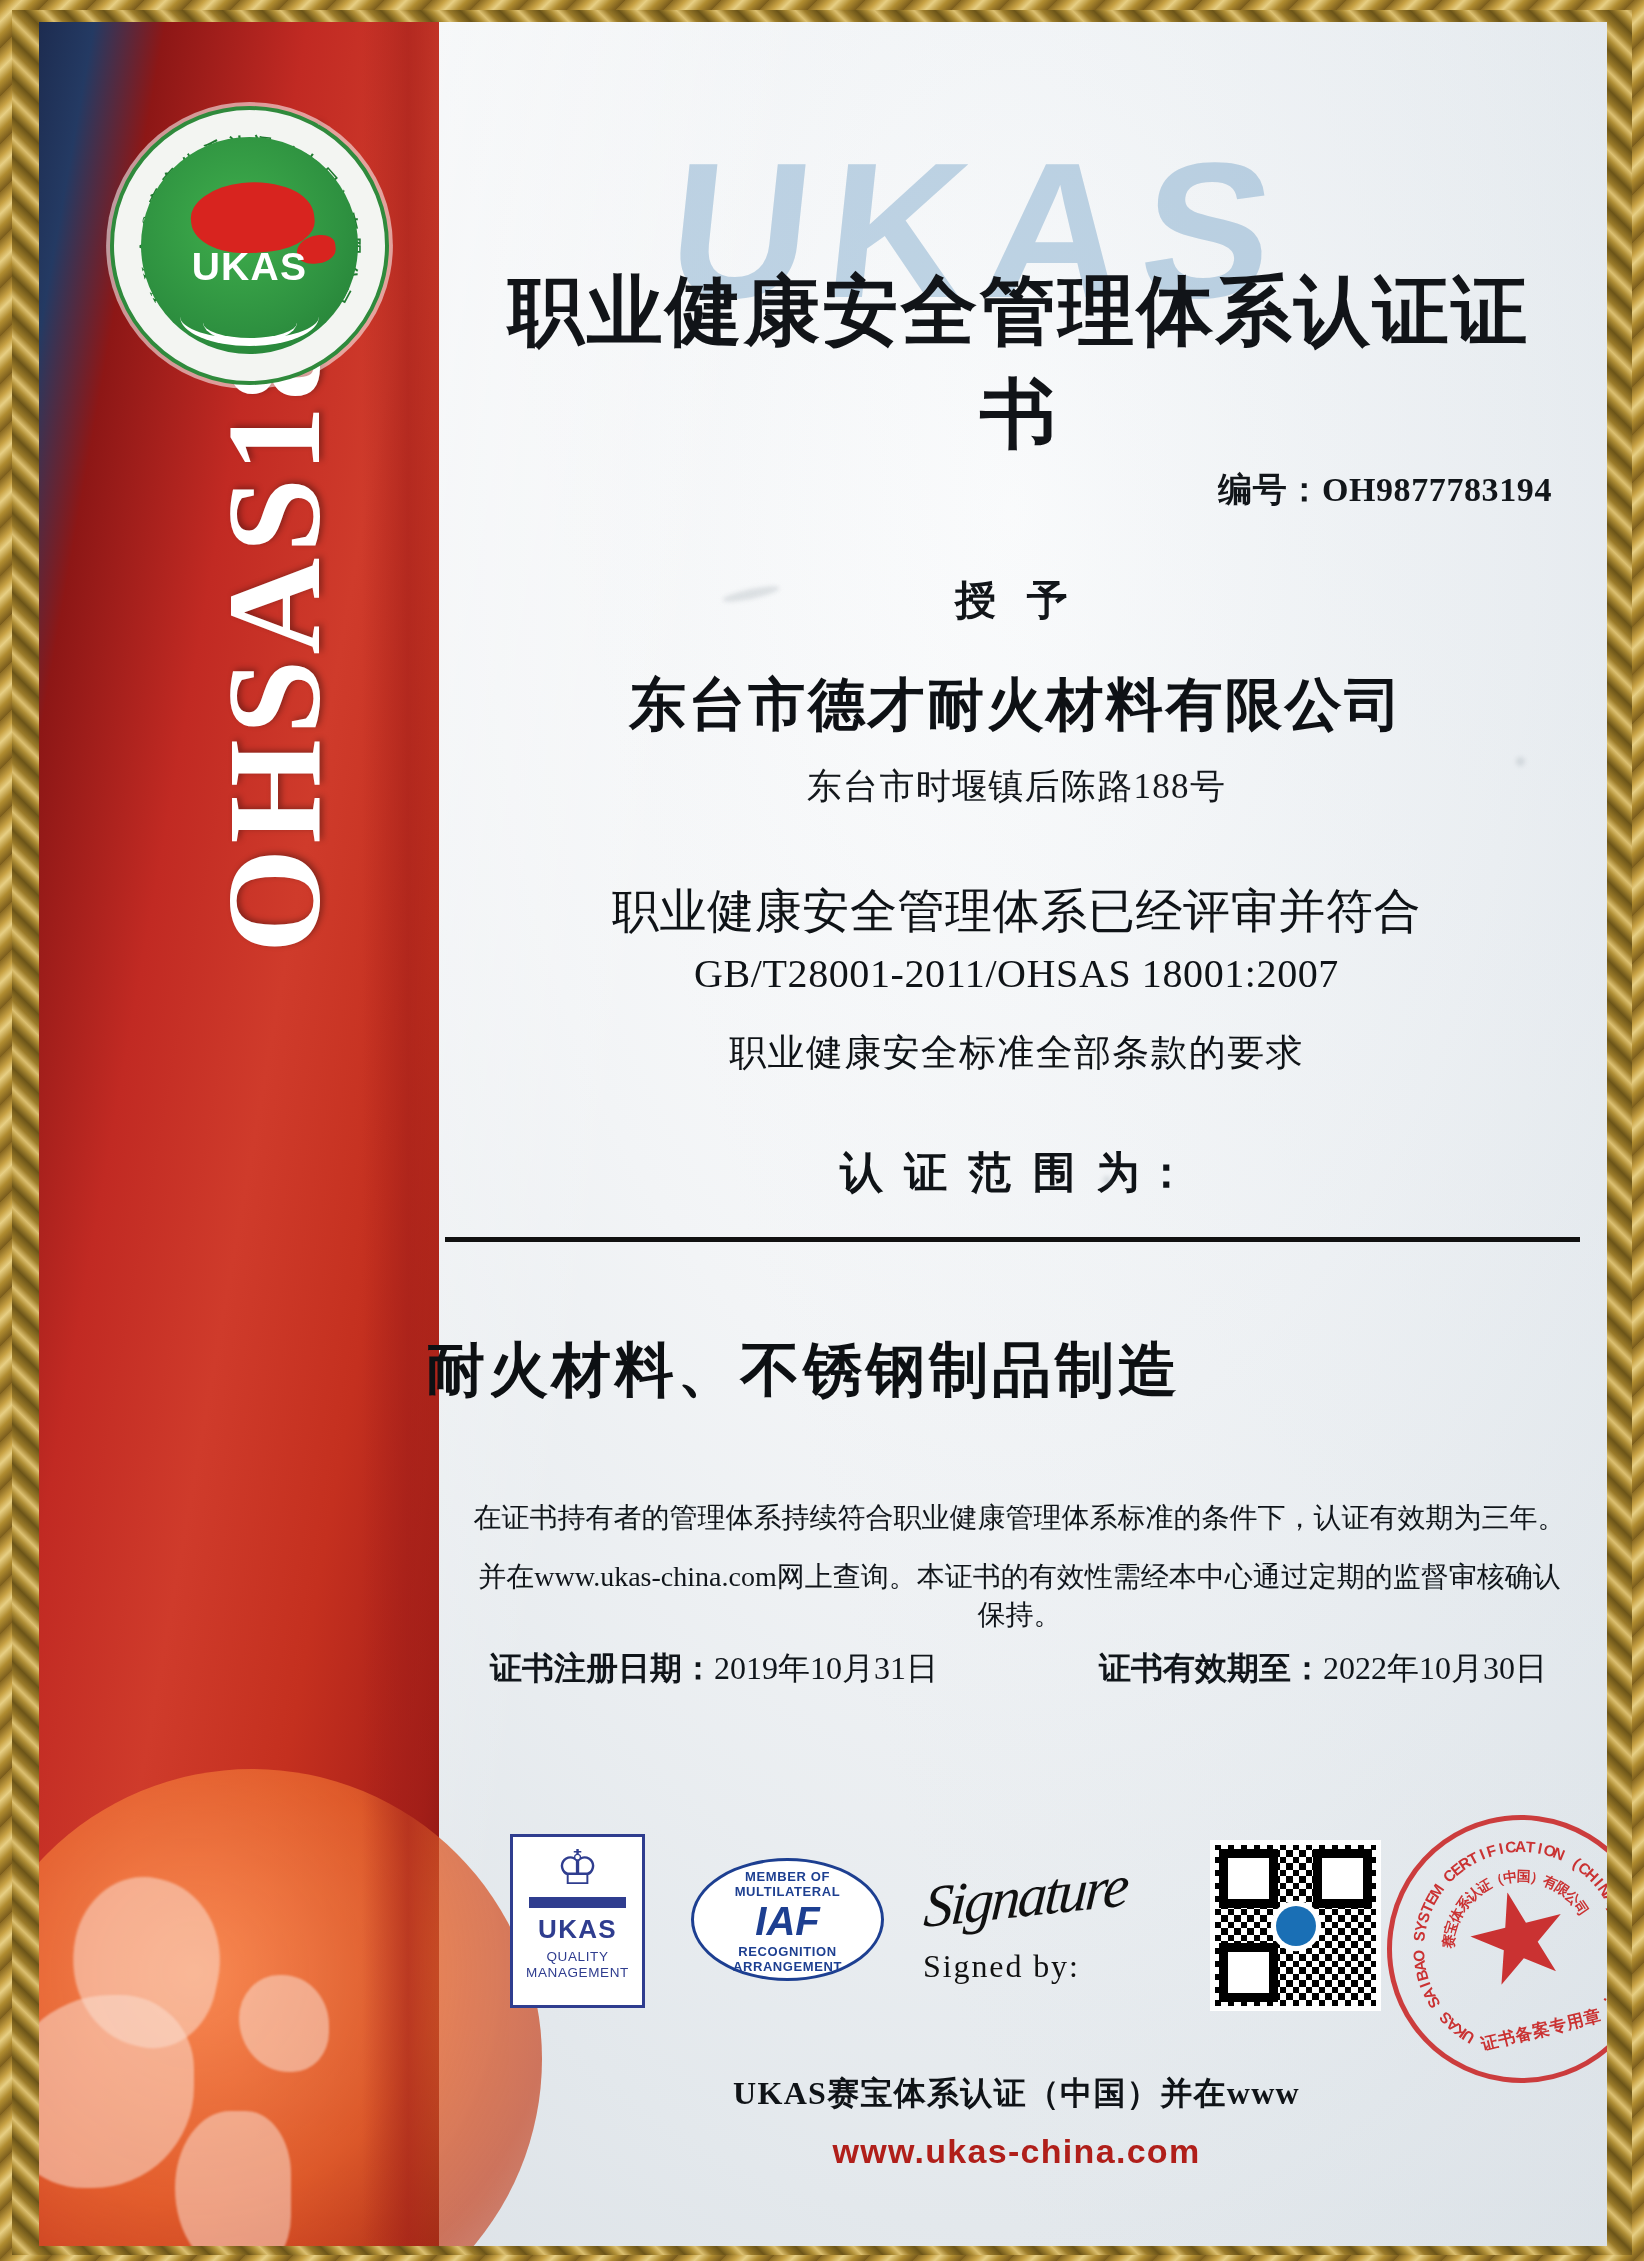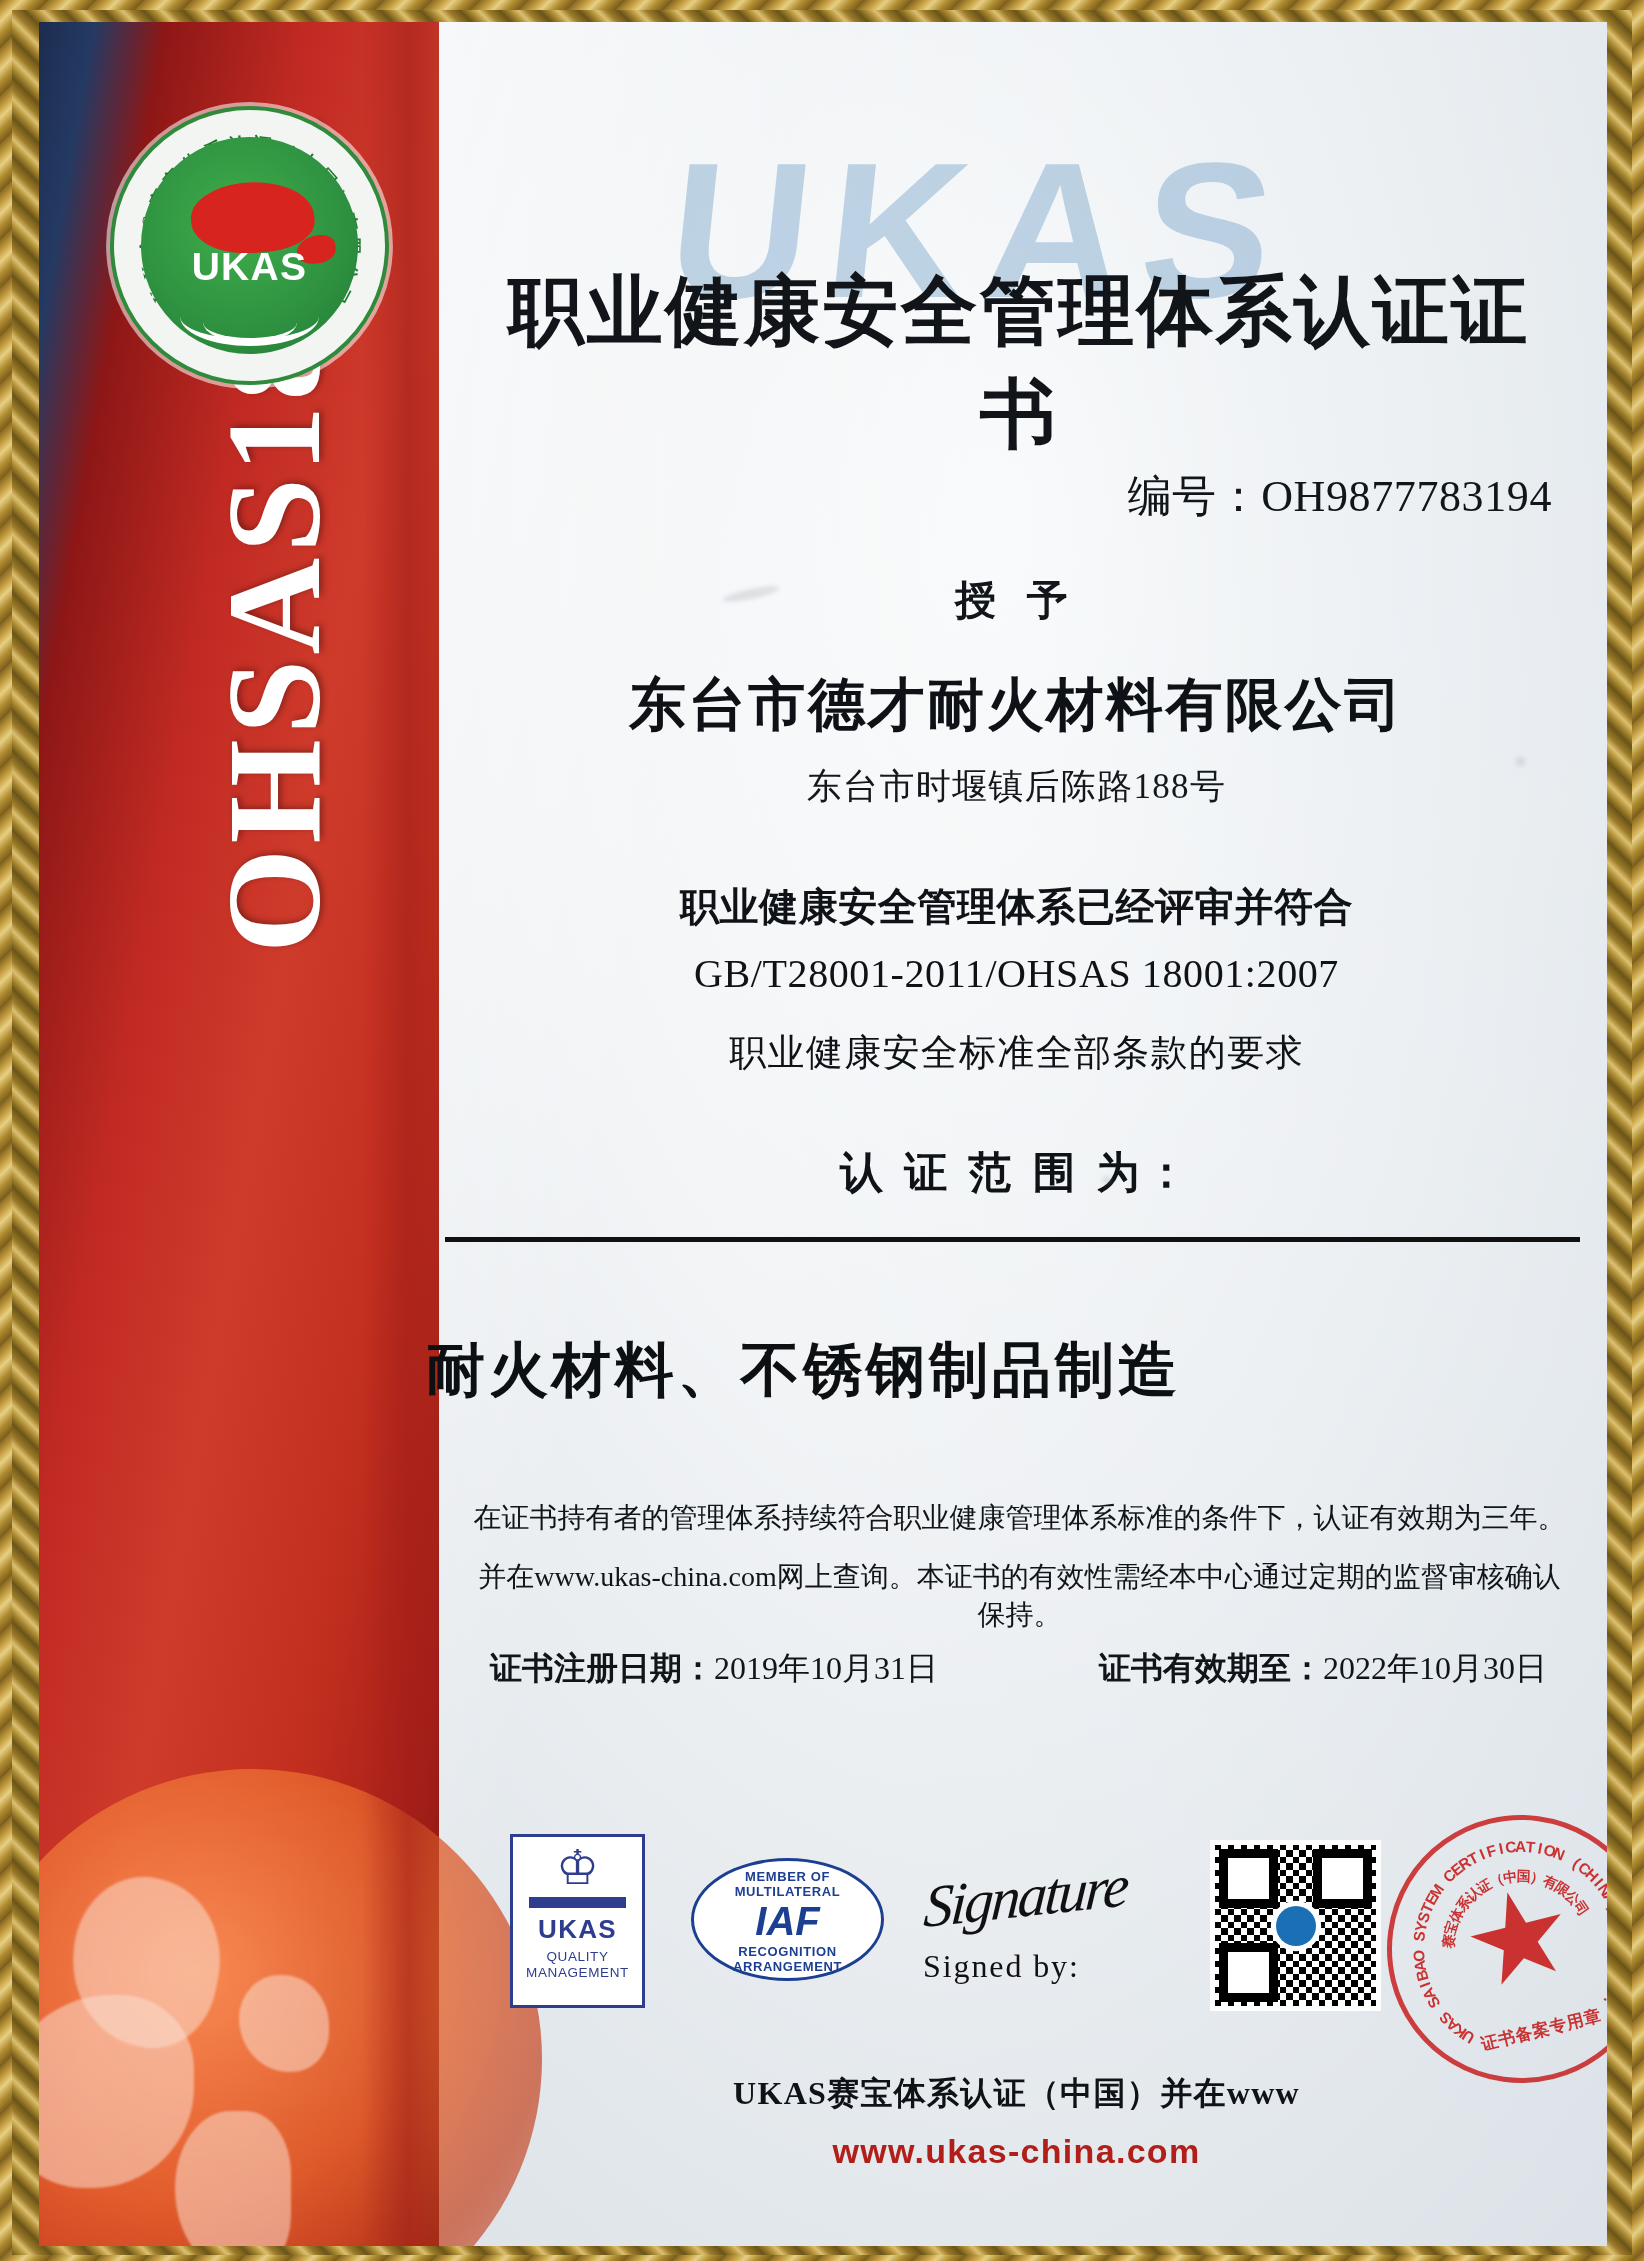--- a/index.html
+++ b/index.html
@@ -222,22 +222,22 @@
     font-weight: 700;
     font-size: 76px;
     letter-spacing: 2.6px;
     color: #111418;
     margin-top: 46px;
   }
   .cert-no {
     position: absolute;
     right: 55px;
     top: 445px;
-    font-size: 44px;
-    font-weight: 400;
+    font-size: 34px;
+    font-weight: 700;
     color: #12161a;
     letter-spacing: 0.6px;
   }
   .award-label {
     position: absolute;
     left: 0; right: 0;
     top: 551px;
     text-align: center;
     font-size: 41px;
     font-weight: 700;
@@ -261,22 +261,22 @@
     text-align: center;
     font-size: 35px;
     letter-spacing: 1.3px;
     color: #14181c;
   }
   .conform-line {
     position: absolute;
     left: 0; right: 0;
     top: 858px;
     text-align: center;
-    font-size: 39px;
-    font-weight: 700;
+    font-size: 47px;
+    font-weight: 400;
     letter-spacing: 0.6px;
     color: #0f1317;
   }
   .standard-line {
     position: absolute;
     left: 0; right: 0;
     top: 928px;
     text-align: center;
     font-size: 40px;
     letter-spacing: 0.6px;

